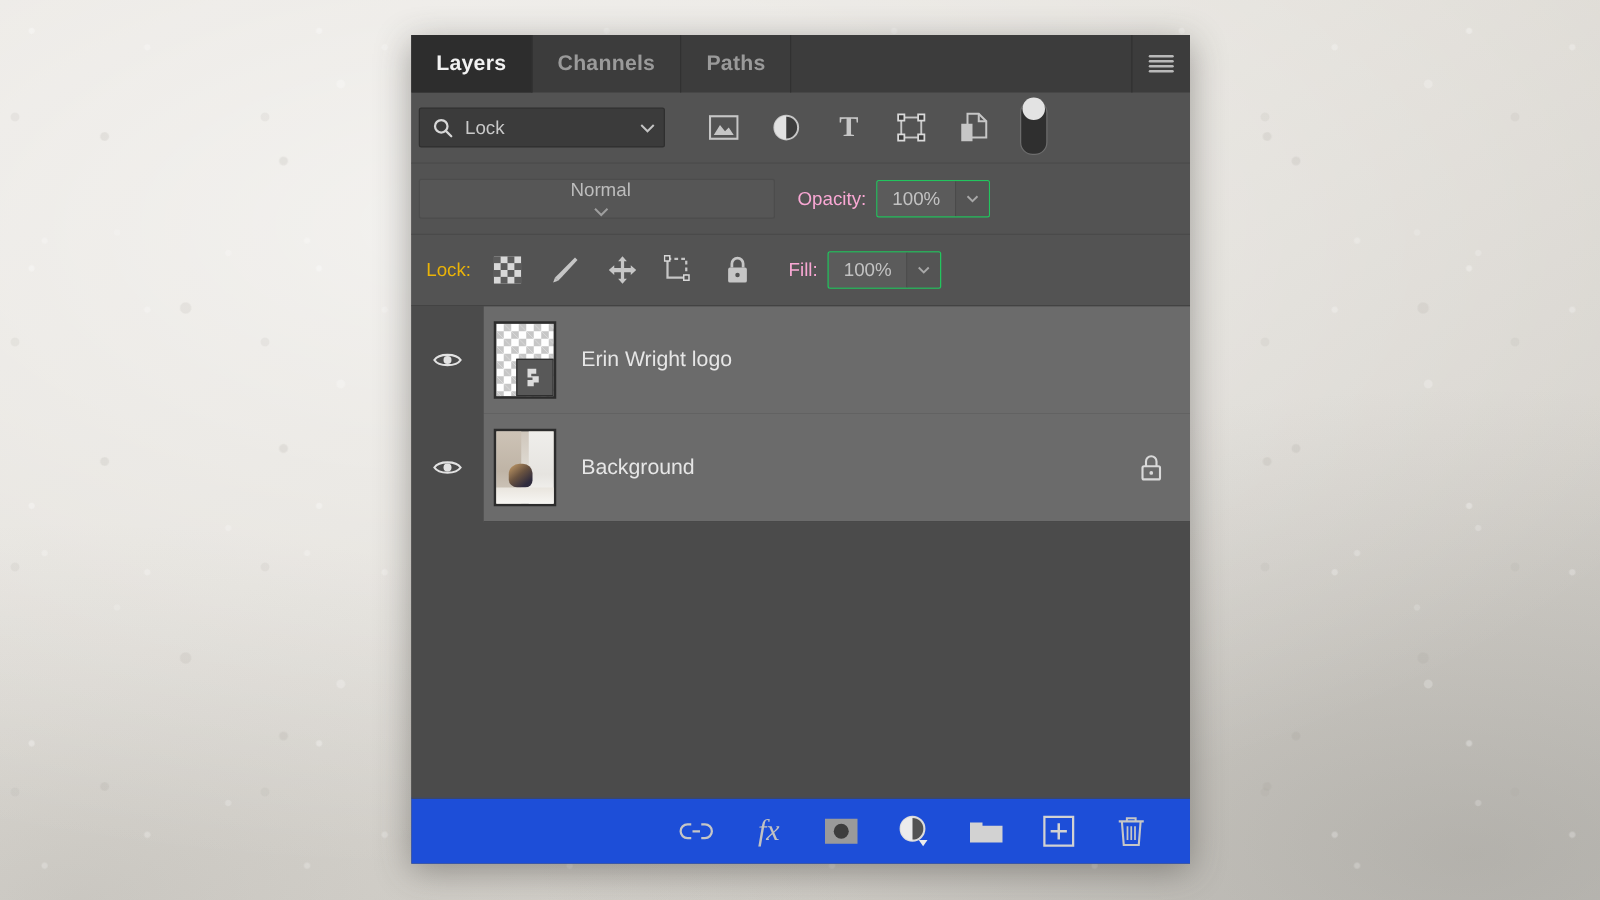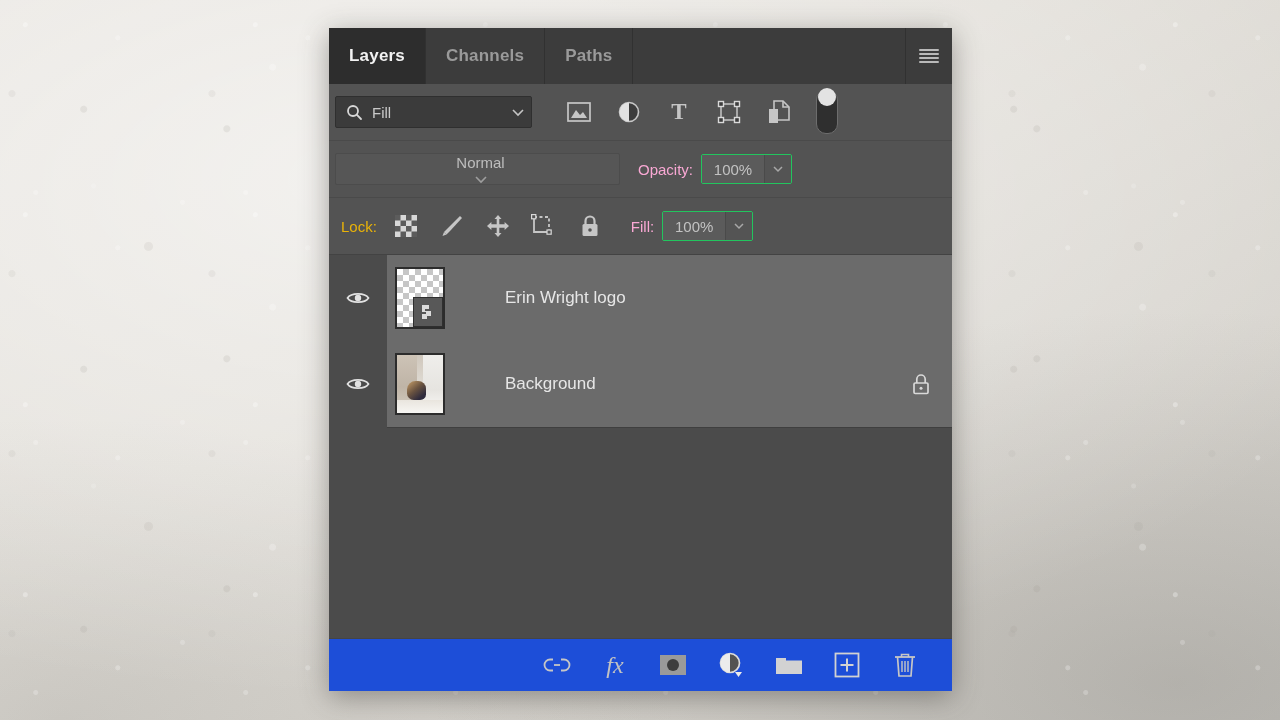--- a/index.html
+++ b/index.html
@@ -53,21 +53,21 @@
     background: #535353;
     box-shadow: 0 6px 26px rgba(60,58,54,.45);
     display: flex;
     flex-direction: column;
     overflow: hidden;
     -webkit-font-smoothing: antialiased;
   }
 
   
   .tabbar {
-    height: 56px;
+    height: 46px;
     background: #3c3c3c;
     display: flex;
     align-items: stretch;
     position: relative;
     flex: 0 0 auto;
   }
   .tab {
     display: flex;
     align-items: center;
     padding: 0 20px;
@@ -273,21 +273,21 @@
     position: relative;
     overflow: hidden;
   }
   .layer-row {
     height: 86px;
     display: flex;
     align-items: center;
     position: relative;
     cursor: pointer;
   }
-  .layer-row.selected .row-body { background: #6b6b6b; gap: 40px; }
+  .layer-row.selected .row-body { background: #6b6b6b; }
   .eye-cell {
     width: 58px;
     display: flex;
     align-items: center;
     justify-content: center;
     flex: 0 0 auto;
     height: 100%;
     cursor: pointer;
   }
   .row-body {
@@ -427,21 +427,21 @@
 
     <div class="filter-row">
 
       <div class="kind-select">
         <span>
           <svg width="17" height="17" viewBox="0 0 17 17">
             <circle cx="7" cy="7" r="5" fill="none" stroke="#d7d7d7" stroke-width="1.8"></circle>
             <line x1="10.7" y1="10.7" x2="15" y2="15" stroke="#d7d7d7" stroke-width="1.8" stroke-linecap="round"></line>
           </svg>
         </span>
-        <span class="kind-label">Fill</span>
+        <span class="kind-label">Lock</span>
         <span>
           <svg width="14" height="10" viewBox="0 0 14 10">
             <polyline points="2,3 7,8 12,3" fill="none" stroke="#c4c4c4" stroke-width="1.6"></polyline>
           </svg>
         </span>
       </div>
 
       <div class="filter-icons">
 
         <div class="ficon">

